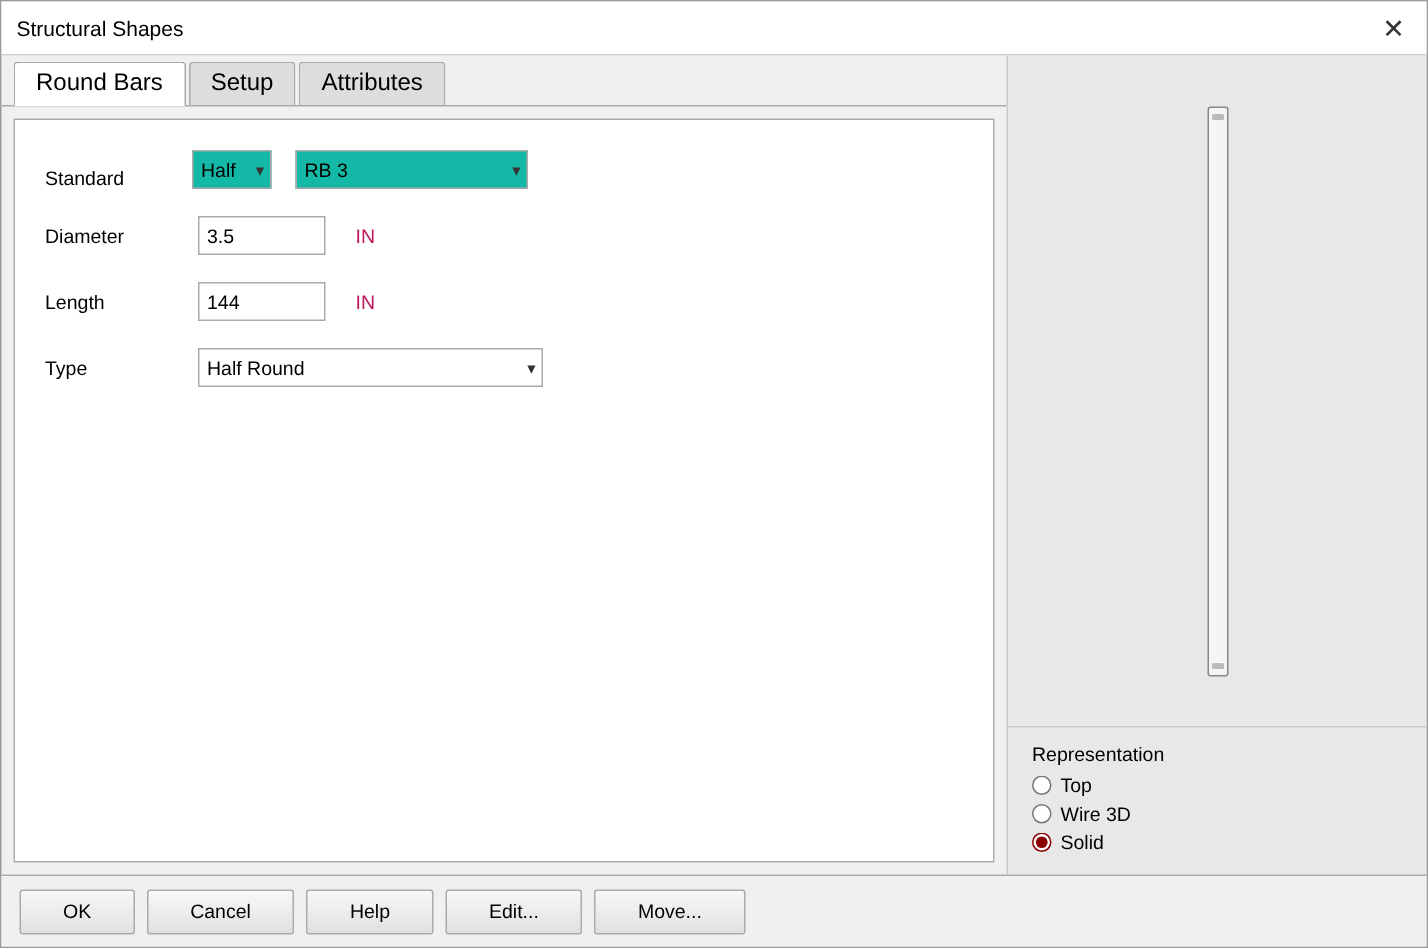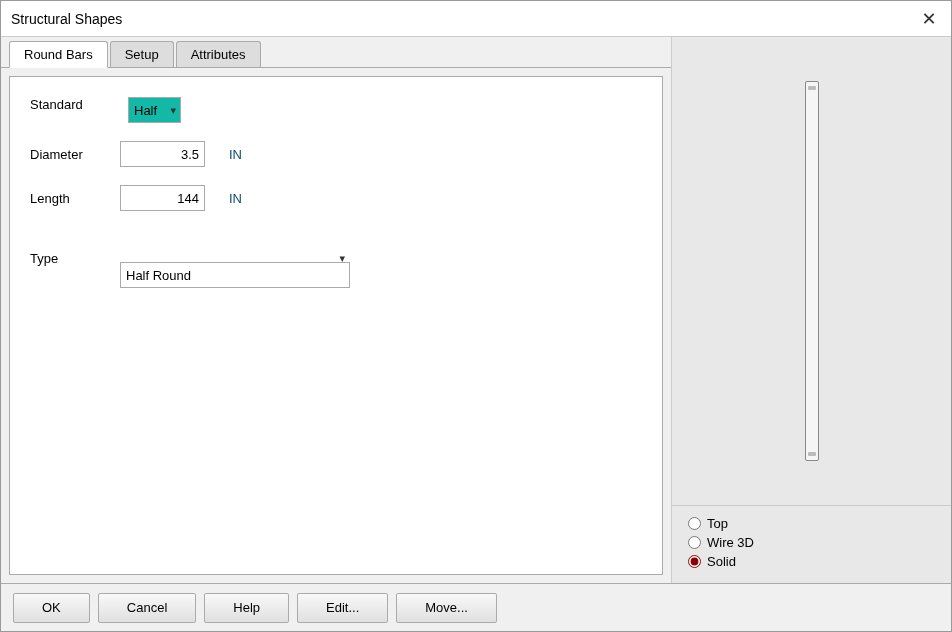--- a/index.html
+++ b/index.html
@@ -69,21 +69,21 @@
       padding-top: 4px;
       padding-left: 8px;
       gap: 0;
     }
     .tab {
       padding: 5px 14px;
       border: 1px solid #aaa;
       border-bottom: none;
       background: #ddd;
       cursor: pointer;
-      font-size: 13px;
+      font-size: 16px;
       margin-right: 2px;
       border-radius: 3px 3px 0 0;
     }
     .tab.active {
       background: #fff;
       border-bottom: 1px solid #fff;
       margin-bottom: -1px;
       z-index: 1;
       position: relative;
     }
@@ -91,37 +91,37 @@
       background: #fff;
       border: 1px solid #aaa;
       margin: 8px;
       flex: 1;
       padding: 20px;
     }
     .form-row {
       display: flex;
       align-items: center;
       margin-bottom: 18px;
+      gap: 12px;
     }
     .form-label {
       width: 90px;
       color: #000;
     }
     .form-input {
       width: 85px;
       height: 26px;
       border: 1px solid #aaa;
       padding: 2px 5px;
       font-size: 13px;
       background: #fff;
-      text-align: right;
     }
     .unit-label {
-      margin-left: 24px;
-      color: #0c4a6e;
+      margin-left: 8px;
+      color: #be185d;
     }
     .dropdown-wrapper {
       position: relative;
       display: inline-flex;
       align-items: center;
     }
     .dropdown-wrapper select {
       height: 26px;
       border: 1px solid #aaa;
       background: #14b8a6;
@@ -135,41 +135,40 @@
     .dropdown-wrapper::after {
       content: '▾';
       position: absolute;
       right: 5px;
       font-size: 11px;
       pointer-events: none;
       color: #333;
     }
     .standard-row {
       display: flex;
-      align-items: flex-start;
+      align-items: flex-end;
       margin-bottom: 18px;
       gap: 8px;
     }
     .type-dropdown-wrapper {
       position: relative;
       display: inline-flex;
       align-items: center;
     }
     .type-dropdown-wrapper select {
       height: 26px;
       width: 230px;
       border: 1px solid #aaa;
       background: #fff;
       font-size: 13px;
       padding: 0 22px 0 5px;
       appearance: none;
       -webkit-appearance: none;
       cursor: pointer;
       color: #000;
-      margin-top: 33px;
     }
     .type-dropdown-wrapper::after {
       content: '▾';
       position: absolute;
       right: 5px;
       font-size: 11px;
       pointer-events: none;
       color: #333;
     }
     .right-panel {
@@ -297,20 +296,27 @@
       <div class="tab-content">
 
         <div class="form-row standard-row">
           <span class="form-label">Standard</span>
           <div class="dropdown-wrapper">
             <select>
               <option value="Half">Half</option>
               <option value="Full">Full</option>
             </select>
           </div>
+          <div class="dropdown-wrapper" style="margin-left:8px;">
+            <select style="width:155px;">
+              <option value="RB 3">RB 3</option>
+              <option value="RB 4">RB 4</option>
+              <option value="RB 5">RB 5</option>
+            </select>
+          </div>
         </div>
 
         <div class="form-row">
           <span class="form-label">Diameter</span>
           <input class="form-input" type="text" value="3.5" style="">
           <span class="unit-label">IN</span>
         </div>
 
         <div class="form-row">
           <span class="form-label">Length</span>
@@ -330,20 +336,21 @@
       </div>
     </div>
 
     <div class="right-panel">
 
       <div class="preview-area">
         <div class="bar-preview"></div>
       </div>
 
       <div class="representation-section">
+        <div class="rep-title">Representation</div>
         <div class="radio-row">
           <input type="radio" name="representation" id="rep-top" style="">
           <label class="radio-label" for="rep-top">Top</label>
         </div>
         <div class="radio-row">
           <input type="radio" name="representation" id="rep-wire3d" style="">
           <label class="radio-label" for="rep-wire3d">Wire 3D</label>
         </div>
         <div class="radio-row">
           <input type="radio" name="representation" id="rep-solid" checked="" style="">

